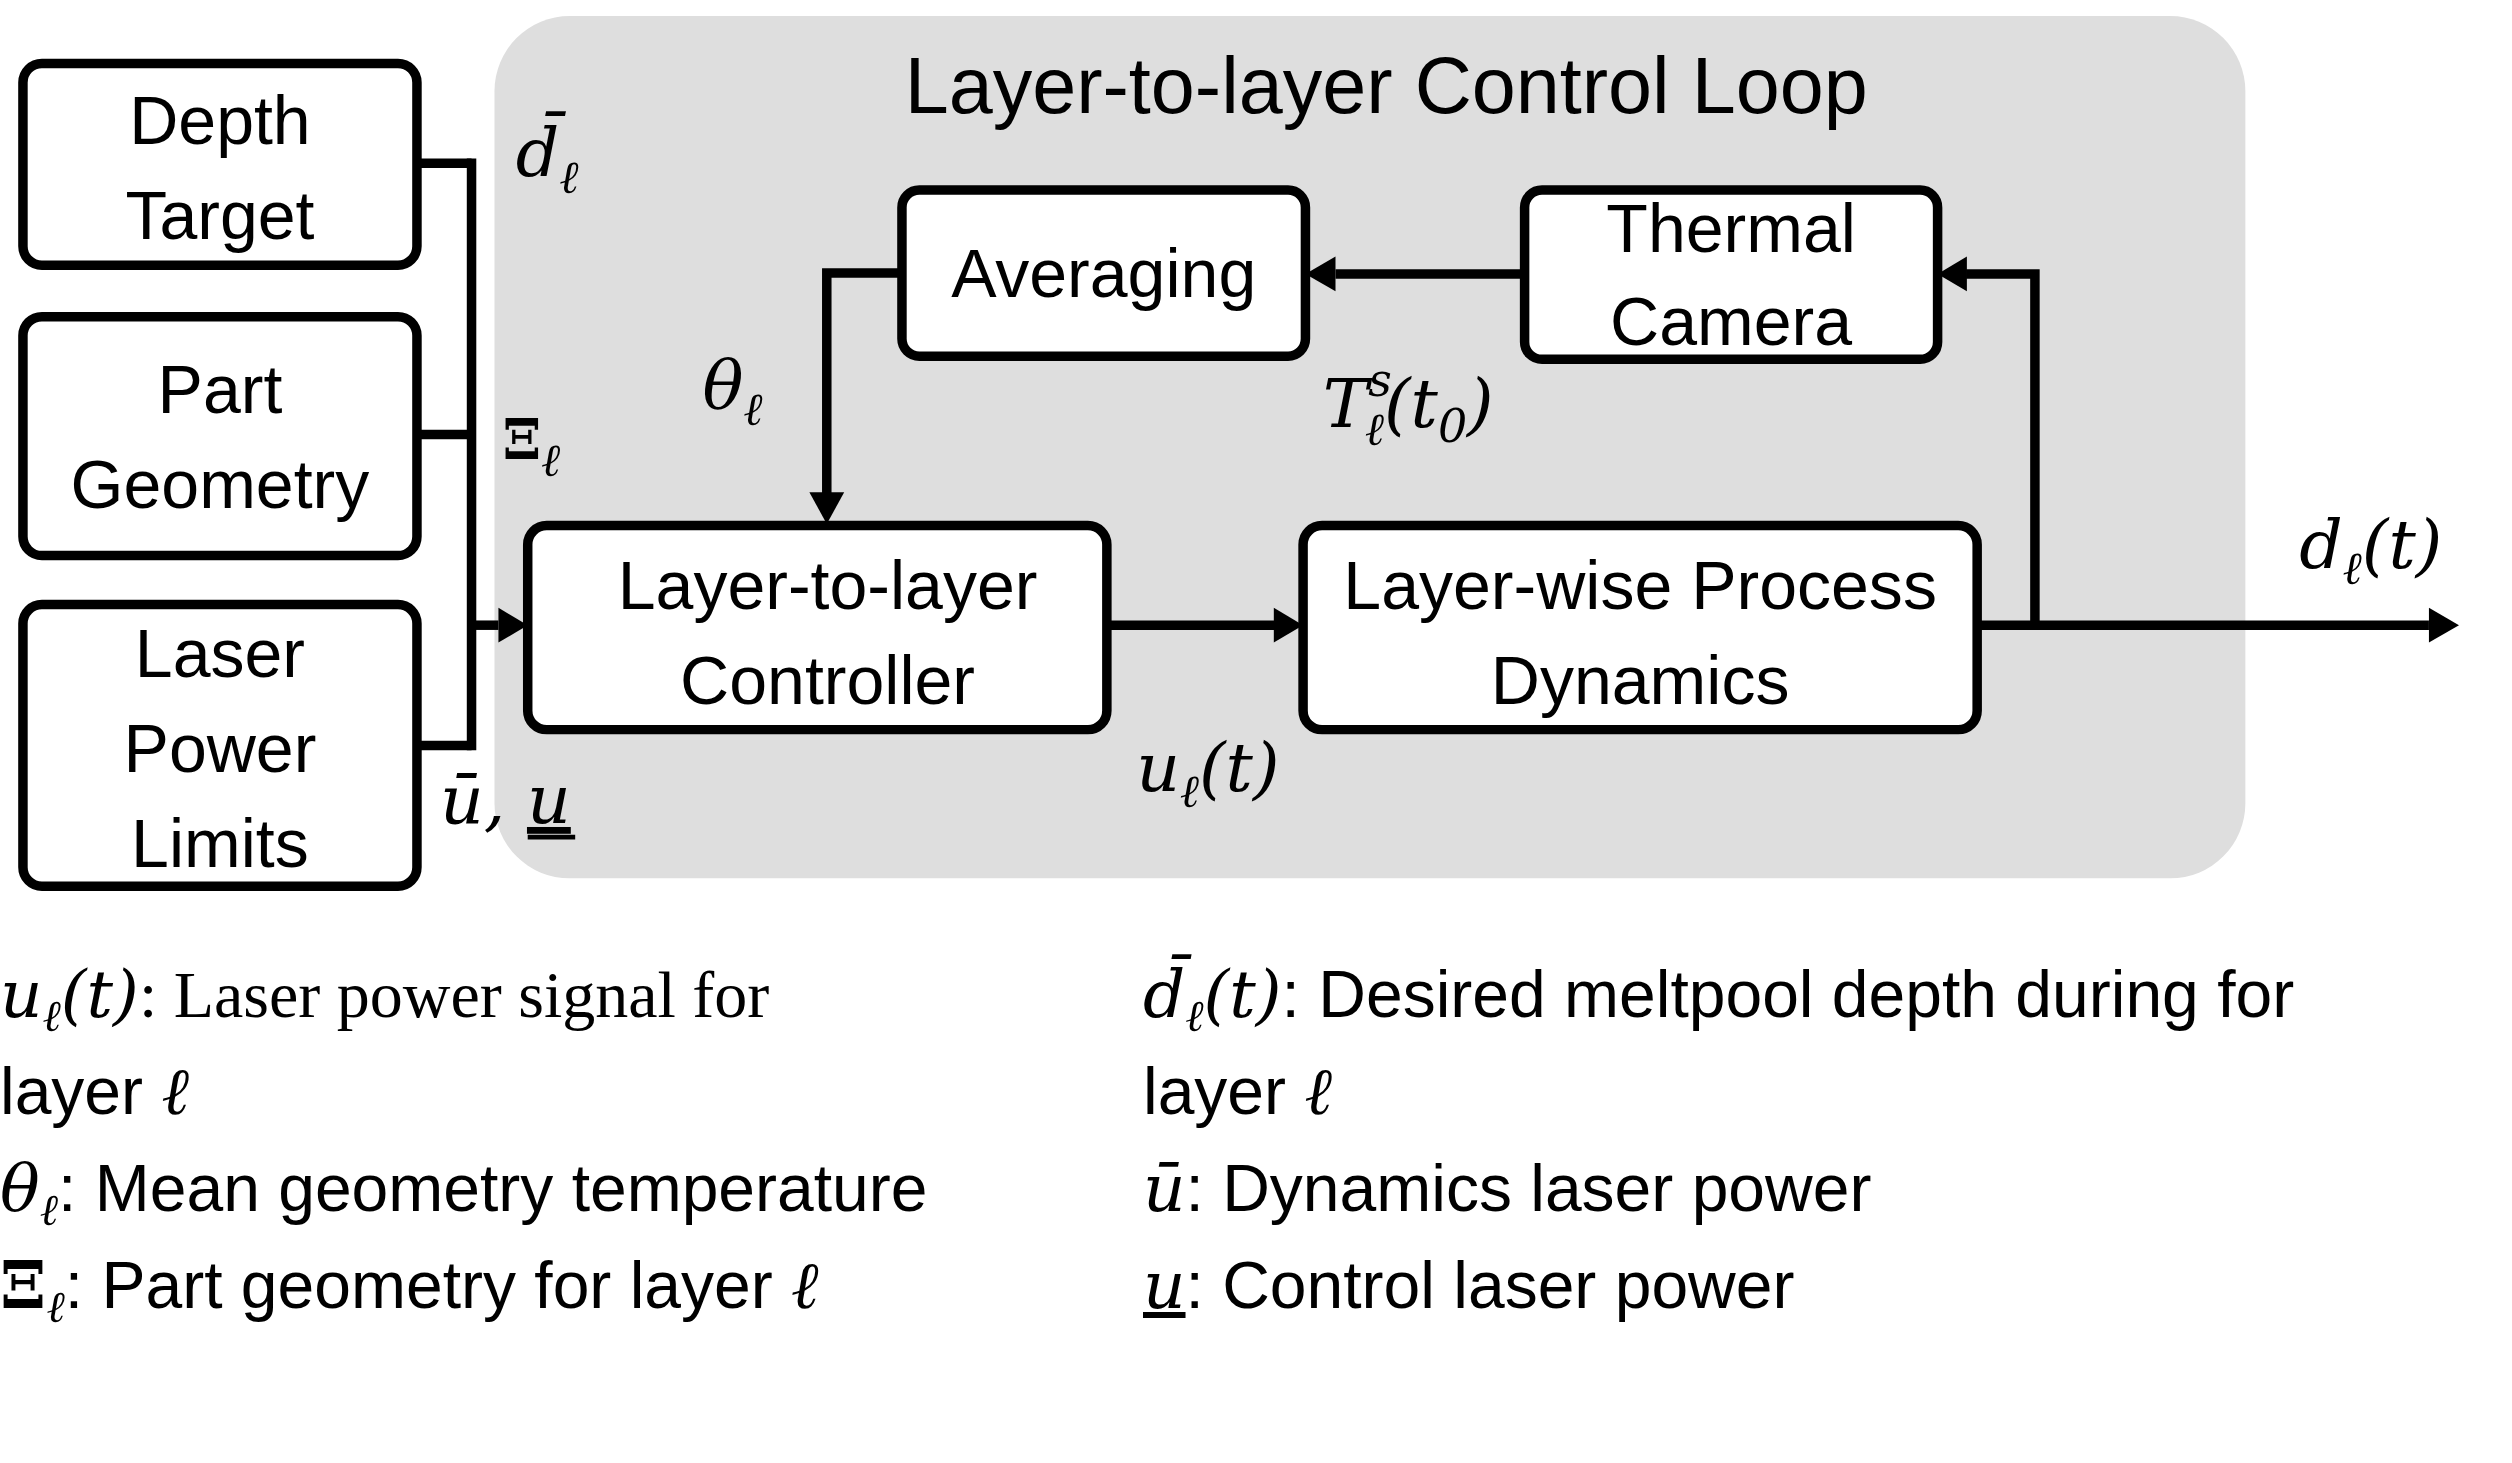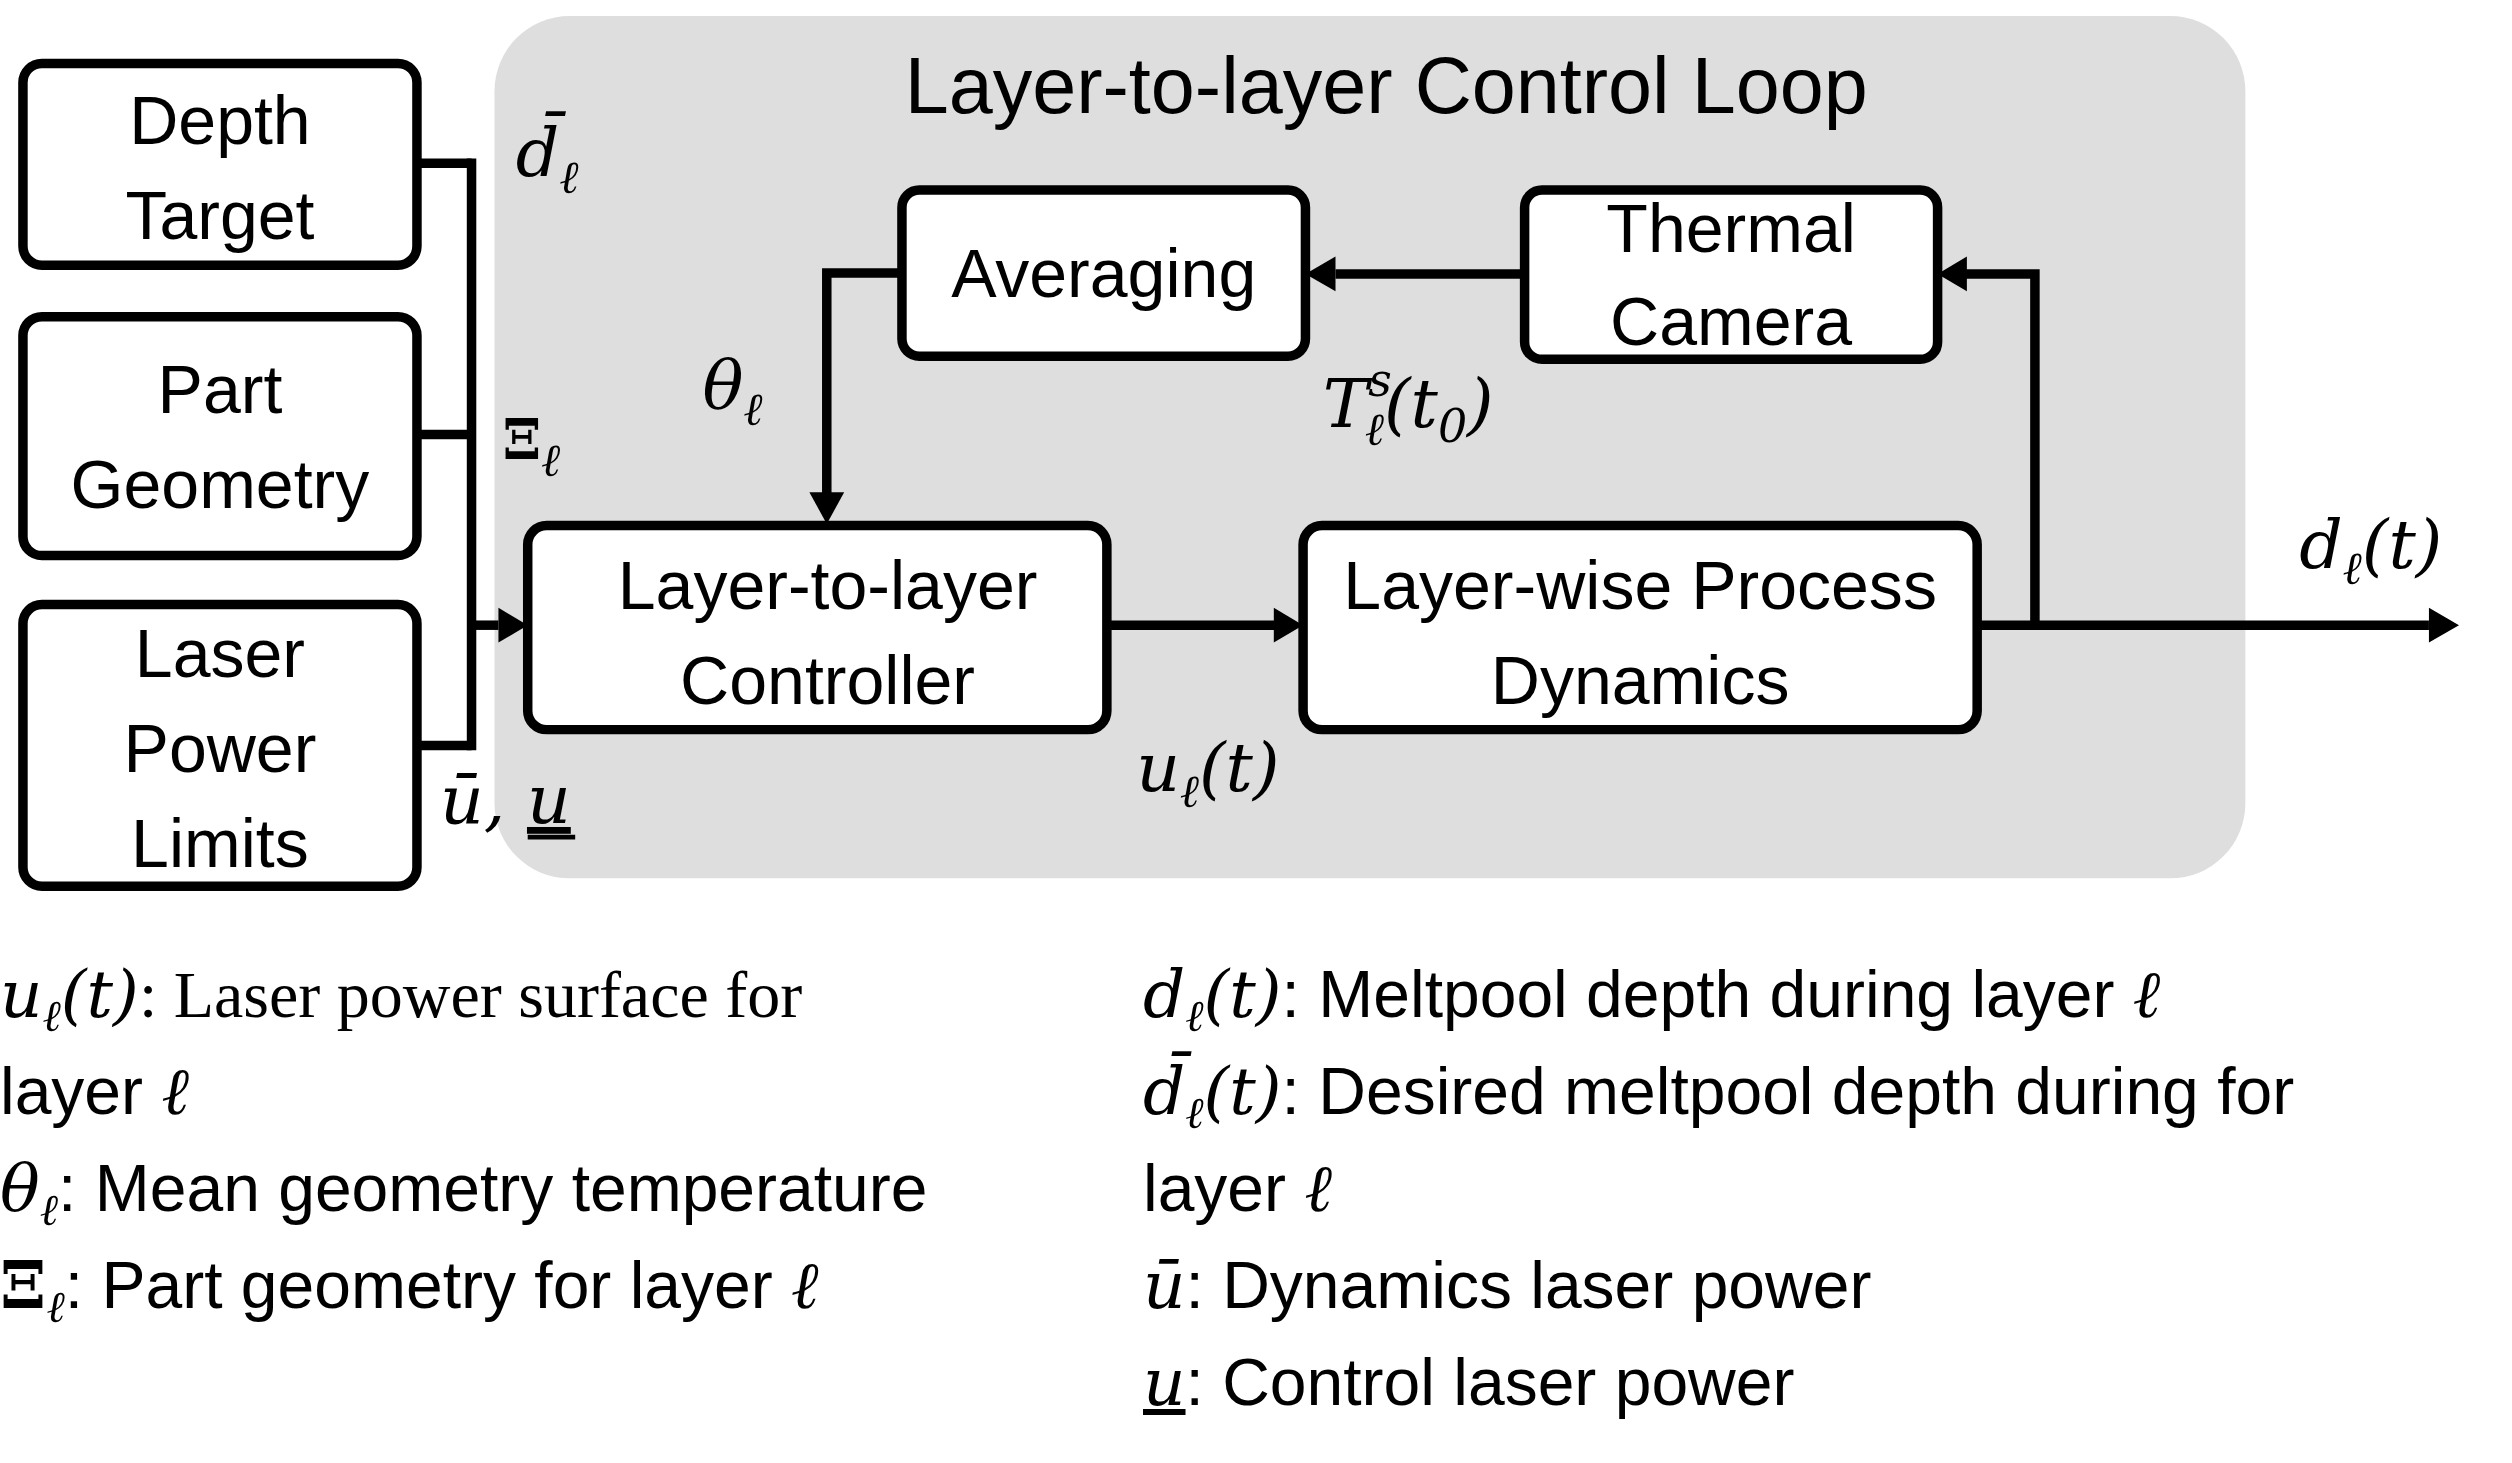--- a/index.html
+++ b/index.html
@@ -96,37 +96,34 @@
   <text class="math" x="1436" y="1000">
     <tspan>u</tspan><tspan class="sub" dy="20">ℓ</tspan><tspan dy="-20">(t)</tspan>
   </text>
   <text class="math" x="2906" y="718">
     <tspan>d</tspan><tspan class="sub" dy="20">ℓ</tspan><tspan dy="-20">(t)</tspan>
   </text>
 </svg>
 
 <div class="legend" style="left:0px; top:946px;">
   <div class="row">
-    <span class="sym"><span>u</span><sub>ℓ</sub><span>(t)</span></span><span class="serif-text">: Laser power surface for</span>
+    <span class="sym"><span>u</span><sub>ℓ</sub><span>(t)</span></span><span class="serif-text">: Laser power signal for</span>
   </div>
   <div class="row">
     <span>layer </span><span class="sym">ℓ</span>
   </div>
   <div class="row">
     <span class="sym"><span>θ</span><sub>ℓ</sub></span><span>: Mean geometry temperature</span>
   </div>
   <div class="row">
     <span class="sym"><span style="font-style:normal;font-weight:bold">Ξ</span><sub>ℓ</sub></span><span>: Part geometry for layer </span><span class="sym">ℓ</span>
   </div>
 </div>
 
 <div class="legend" style="left:1143px; top:946px;">
-  <div class="row">
-    <span class="sym"><span>d</span><sub>ℓ</sub><span>(t)</span></span><span>: Meltpool depth during layer </span><span class="sym">ℓ</span>
-  </div>
   <div class="row">
     <span class="sym"><span>d̄</span><sub>ℓ</sub><span>(t)</span></span><span>: Desired meltpool depth during for</span>
   </div>
   <div class="row">
     <span>layer </span><span class="sym">ℓ</span>
   </div>
   <div class="row">
     <span class="sym">ū</span><span>: Dynamics laser power</span>
   </div>
   <div class="row">

